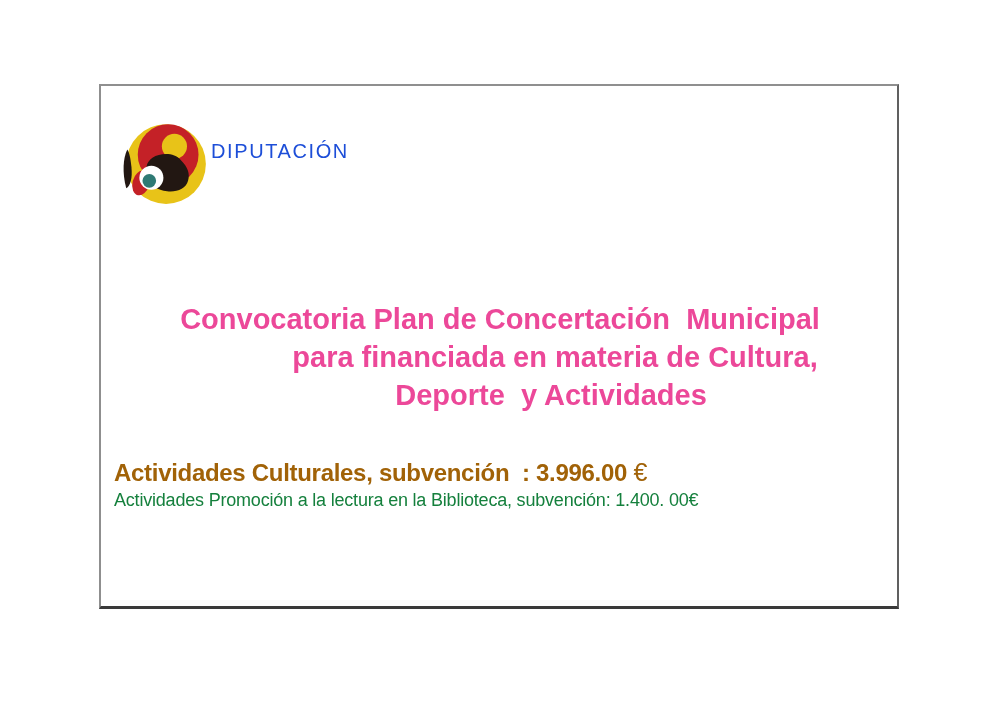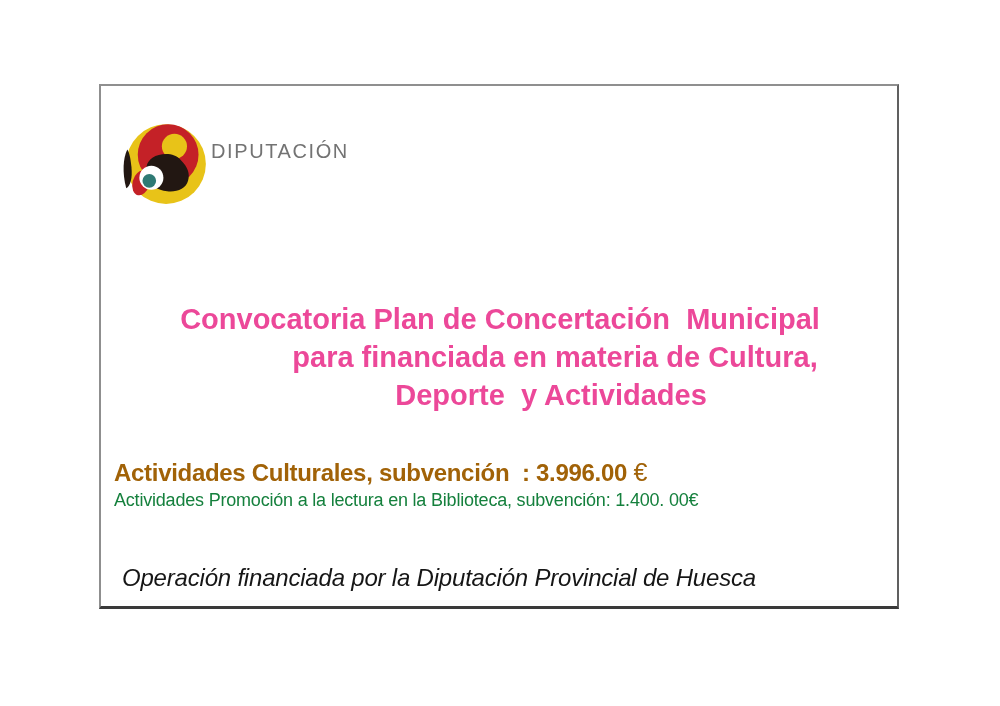--- a/index.html
+++ b/index.html
@@ -7,21 +7,21 @@
        font-family:"Liberation Sans","DejaVu Sans",sans-serif;color:#111;}
   .card{
     position:absolute;left:99px;top:84px;width:800px;height:525px;
     box-sizing:border-box;background:#ffffff;
     border-top:2px solid #8f8f8f;border-left:2px solid #8f8f8f;
     border-right:2px solid #606060;border-bottom:3px solid #3a3a3a;
   }
   .abs{position:absolute;line-height:1;white-space:pre;}
   .logo-svg{position:absolute;left:20px;top:32px;width:88px;height:88px;}
   .logo-line1{left:110px;top:55px;font-size:20px;letter-spacing:1.6px;
-              color:#737373;font-weight:400;}
+              color:#1d4ed8;font-weight:400;}
   .logo-line2{left:110px;top:73px;font-size:20px;letter-spacing:10px;
               color:#352c2a;font-weight:700;}
   .title-line{transform:translateX(-50%);font-weight:700;font-size:29px;
               color:#ec4899;}
   .t1{left:399px;top:219px;}
   .t2{left:454px;top:257px;}
   .t3{left:450px;top:295px;}
   .grant1{left:13px;top:374px;font-weight:700;font-size:24px;
           letter-spacing:-0.3px;color:#a16207;}
   .grant1 .euro{font-weight:400;font-size:25px;}
@@ -50,15 +50,14 @@
   <div class="abs logo-line1">DIPUTACIÓN</div>
 
   <div class="abs title-line t1">Convocatoria Plan de Concertación  Municipal</div>
   <div class="abs title-line t2">para financiada en materia de Cultura,</div>
   <div class="abs title-line t3">Deporte  y Actividades</div>
 
   <div class="abs grant1"><span>Actividades Culturales, subvención  : 3.996.00 </span><span class="euro">€</span></div>
 
   <div class="abs grant2"><span>Actividades Promoción a la lectura en la Biblioteca, subvención: 1.400. 00€</span><span></span></div>
 
-  <div class="abs footer-line">Operación financiada por la Diputación Provincial de Huesca</div>
 
 </div>
 
 </body></html>

